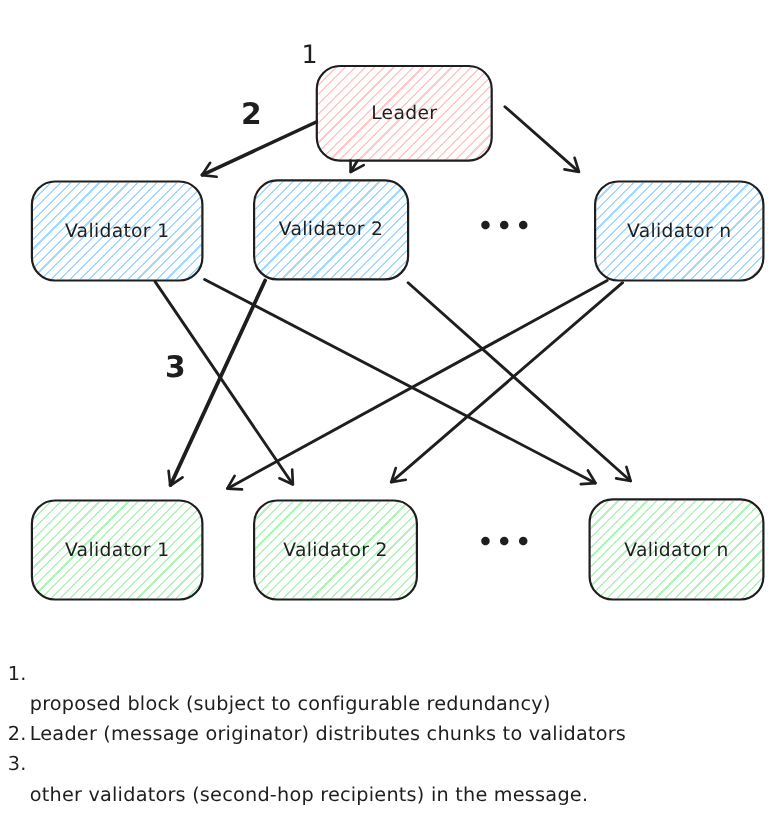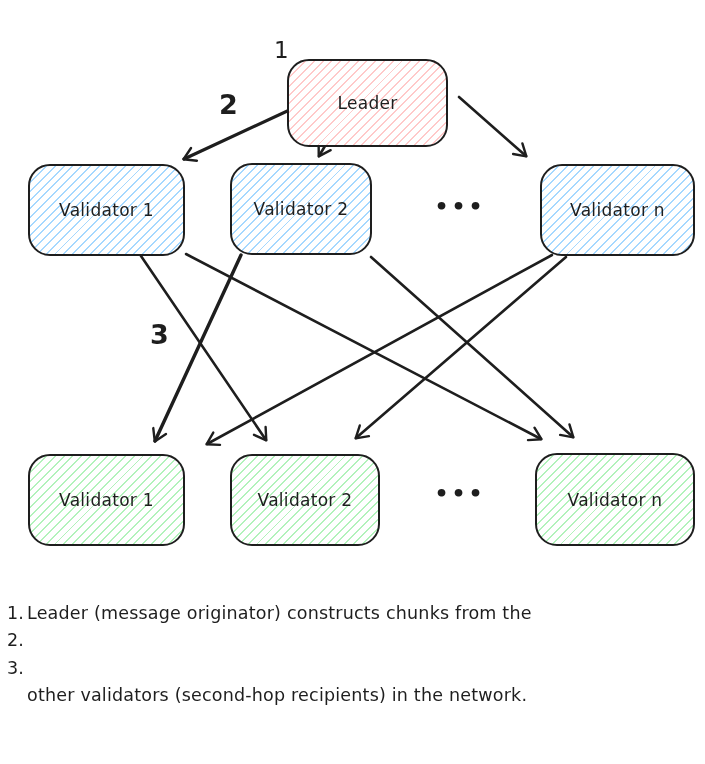--- a/index.html
+++ b/index.html
@@ -99,25 +99,25 @@
     <span>Validator 2</span>
   </div>
   <div class="dots dots-bottom">•••</div>
   <div class="node hatch-green bn">
     <span>Validator n</span>
   </div>
 
   <div class="notes">
     <div class="note">
       <span class="num">1.</span>
-      <span class="ntext"><span>Leader (message originator) constructs chunks from the</span><br></span>
+      <span class="ntext"><br><span>proposed block (subject to configurable redundancy)</span></span>
     </div>
     <div class="note">
       <span class="num">2.</span>
-      <span class="ntext"><br></span>
+      <span class="ntext"><span>Leader (message originator) distributes chunks to validators</span><br></span>
     </div>
     <div class="note">
       <span class="num">3.</span>
-      <span class="ntext"><br><span>other validators (second-hop recipients) in the network.</span></span>
+      <span class="ntext"><br><span>other validators (second-hop recipients) in the message.</span></span>
     </div>
   </div>
 
 </div>
 
 </body></html>

